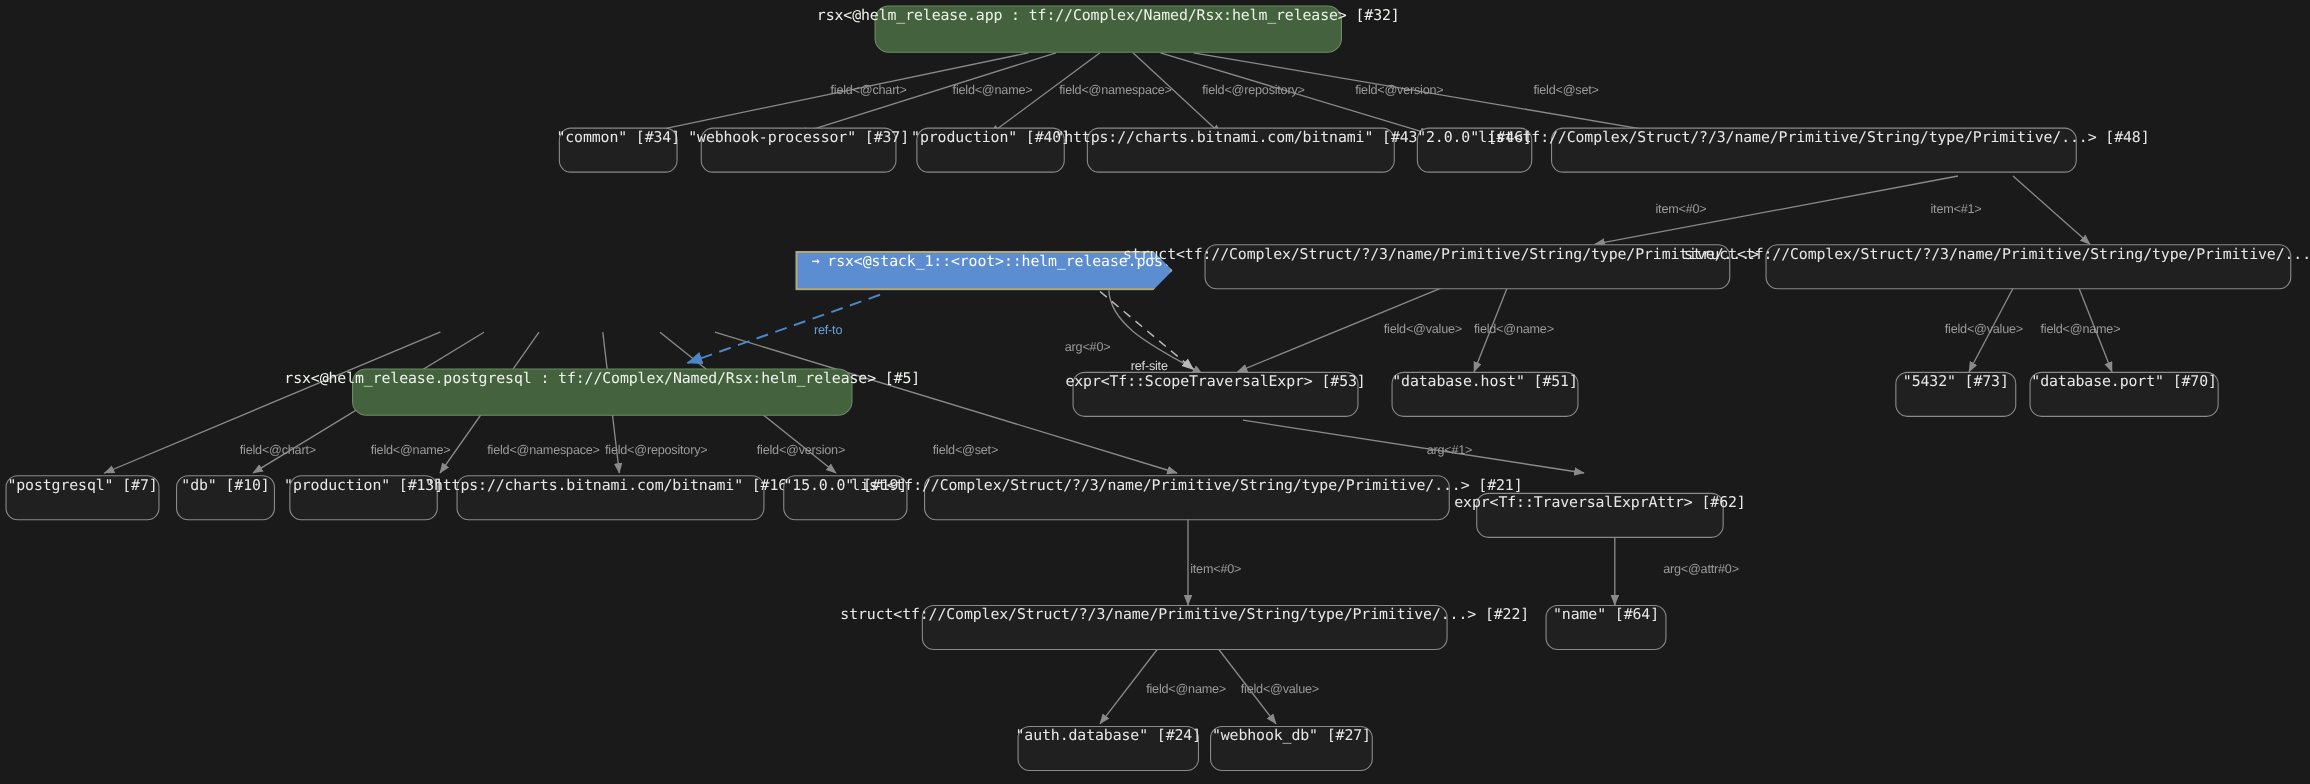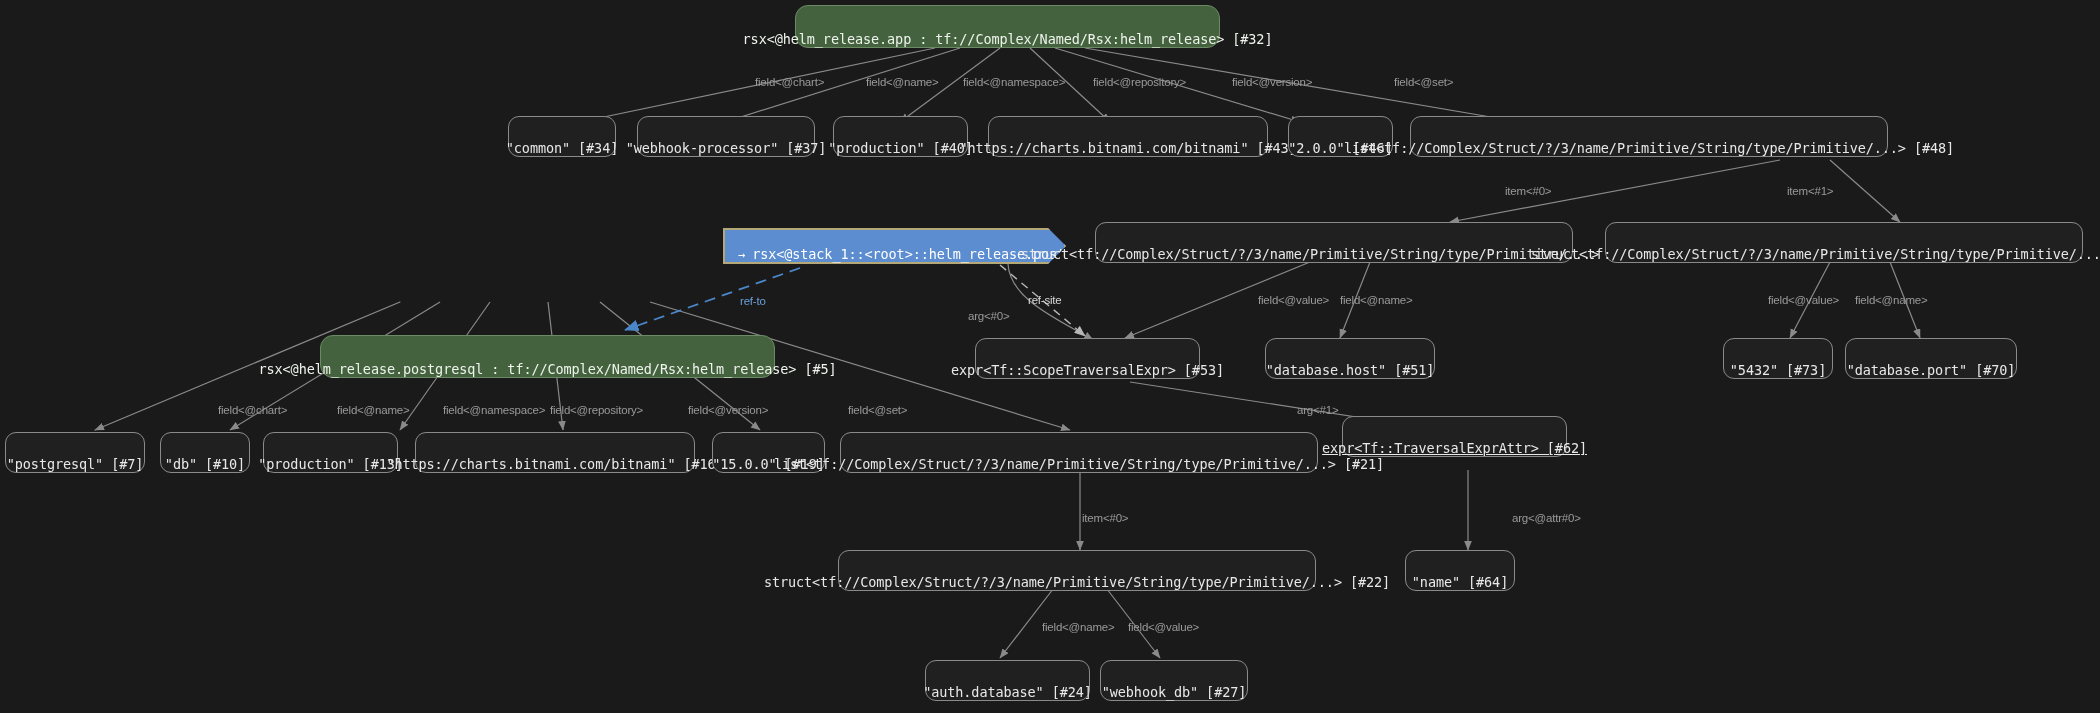--- a/index.html
+++ b/index.html
@@ -21,21 +21,21 @@
     position: absolute;
     left: 0; top: 0;
     width: 2100px;
     height: 713px;
     pointer-events: none;
   }
   .node {
     position: absolute;
     box-sizing: border-box;
     display: flex;
-    align-items: flex-end;
+    align-items: flex-start;
     justify-content: center;
     border-radius: 11px;
     border: 1px solid #8a8a8a;
     background: #202020;
     color: #e8e8e8;
     font-size: 13.5px;
     letter-spacing: -0.1px;
     white-space: nowrap;
     padding: 0 14px;
   }
@@ -60,21 +60,21 @@
   }
   .edge-label {
     position: absolute;
     color: #9a9a9a;
     font-size: 11.5px;
     font-family: Liberation Sans, sans-serif;
     white-space: nowrap;
     letter-spacing: -0.2px;
   }
   .edge-label.ref-to { color: #6a9fd8; }
-  .edge-label.ref-site { color: #d8d8d8; }
+  .edge-label.ref-site { color: #d8d8d8; margin-top: 33px; }
 </style>
 </head>
 <body>
 
 <div id="canvas">
 
   <svg id="edges" viewBox="0 0 2100 713">
     <defs>
       <marker id="ah" markerWidth="9" markerHeight="9" refX="7.5" refY="3.2" orient="auto" markerUnits="strokeWidth">
         <path d="M0,0 L8,3.2 L0,6.4 z" fill="#8a8a8a"></path>
@@ -170,21 +170,21 @@
   </div>
 
   <div class="node" style="left:1605px; top:222px; width:478px; height:41px;">
     <span>struct&lt;tf://Complex/Struct/?/3/name/Primitive/String/type/Primitive/...&gt; [#68]</span>
   </div>
 
   <div class="node green" style="left:320px; top:335px; width:455px; height:43px;">
     <span>rsx&lt;@helm_release.postgresql : tf://Complex/Named/Rsx:helm_release&gt; [#5]</span>
   </div>
 
-  <div class="node" style="left:975px; top:338px; width:225px; height:41px;">
+  <div class="node" style="left:975px; top:338px; width:260px; height:41px;">
     <span>expr&lt;Tf::ScopeTraversalExpr&gt; [#53]</span>
   </div>
 
   <div class="node" style="left:1265px; top:338px; width:170px; height:41px;">
     <span>"database.host" [#51]</span>
   </div>
 
   <div class="node" style="left:1723px; top:338px; width:110px; height:41px;">
     <span>"5432" [#73]</span>
   </div>
@@ -210,21 +210,21 @@
   </div>
 
   <div class="node" style="left:712px; top:432px; width:113px; height:41px;">
     <span>"15.0.0" [#19]</span>
   </div>
 
   <div class="node" style="left:840px; top:432px; width:478px; height:41px;">
     <span>list&lt;tf://Complex/Struct/?/3/name/Primitive/String/type/Primitive/...&gt; [#21]</span>
   </div>
 
-  <div class="node" style="left:1342px; top:416px; width:225px; height:41px;text-decoration:underline;">
+  <div class="node" style="left:1342px; top:448px; width:225px; height:41px;">
     <span>expr&lt;Tf::TraversalExprAttr&gt; [#62]</span>
   </div>
 
   <div class="node" style="left:838px; top:550px; width:478px; height:41px;">
     <span>struct&lt;tf://Complex/Struct/?/3/name/Primitive/String/type/Primitive/...&gt; [#22]</span>
   </div>
 
   <div class="node" style="left:1405px; top:550px; width:110px; height:41px;">
     <span>"name" [#64]</span>
   </div>
@@ -238,21 +238,21 @@
   </div>
 
   <div class="edge-label" style="left:755px; top:76px;">field&lt;@chart&gt;</div>
   <div class="edge-label" style="left:866px; top:76px;">field&lt;@name&gt;</div>
   <div class="edge-label" style="left:963px; top:76px;">field&lt;@namespace&gt;</div>
   <div class="edge-label" style="left:1093px; top:76px;">field&lt;@repository&gt;</div>
   <div class="edge-label" style="left:1232px; top:76px;">field&lt;@version&gt;</div>
   <div class="edge-label" style="left:1394px; top:76px;">field&lt;@set&gt;</div>
 
   <div class="edge-label" style="left:1505px; top:185px;">item&lt;#0&gt;</div>
-  <div class="edge-label" style="left:1755px; top:185px;margin-left:32px;">item&lt;#1&gt;</div>
+  <div class="edge-label" style="left:1755px; top:185px;">item&lt;#1&gt;</div>
 
   <div class="edge-label" style="left:1258px; top:294px;">field&lt;@value&gt;</div>
   <div class="edge-label" style="left:1340px; top:294px;">field&lt;@name&gt;</div>
   <div class="edge-label" style="left:1768px; top:294px;">field&lt;@value&gt;</div>
   <div class="edge-label" style="left:1855px; top:294px;">field&lt;@name&gt;</div>
 
   <div class="edge-label ref-to" style="left:740px; top:295px;">ref-to</div>
   <div class="edge-label" style="left:968px; top:294px;margin-top:16px;">arg&lt;#0&gt;</div>
   <div class="edge-label ref-site" style="left:1028px; top:294px;">ref-site</div>
 

